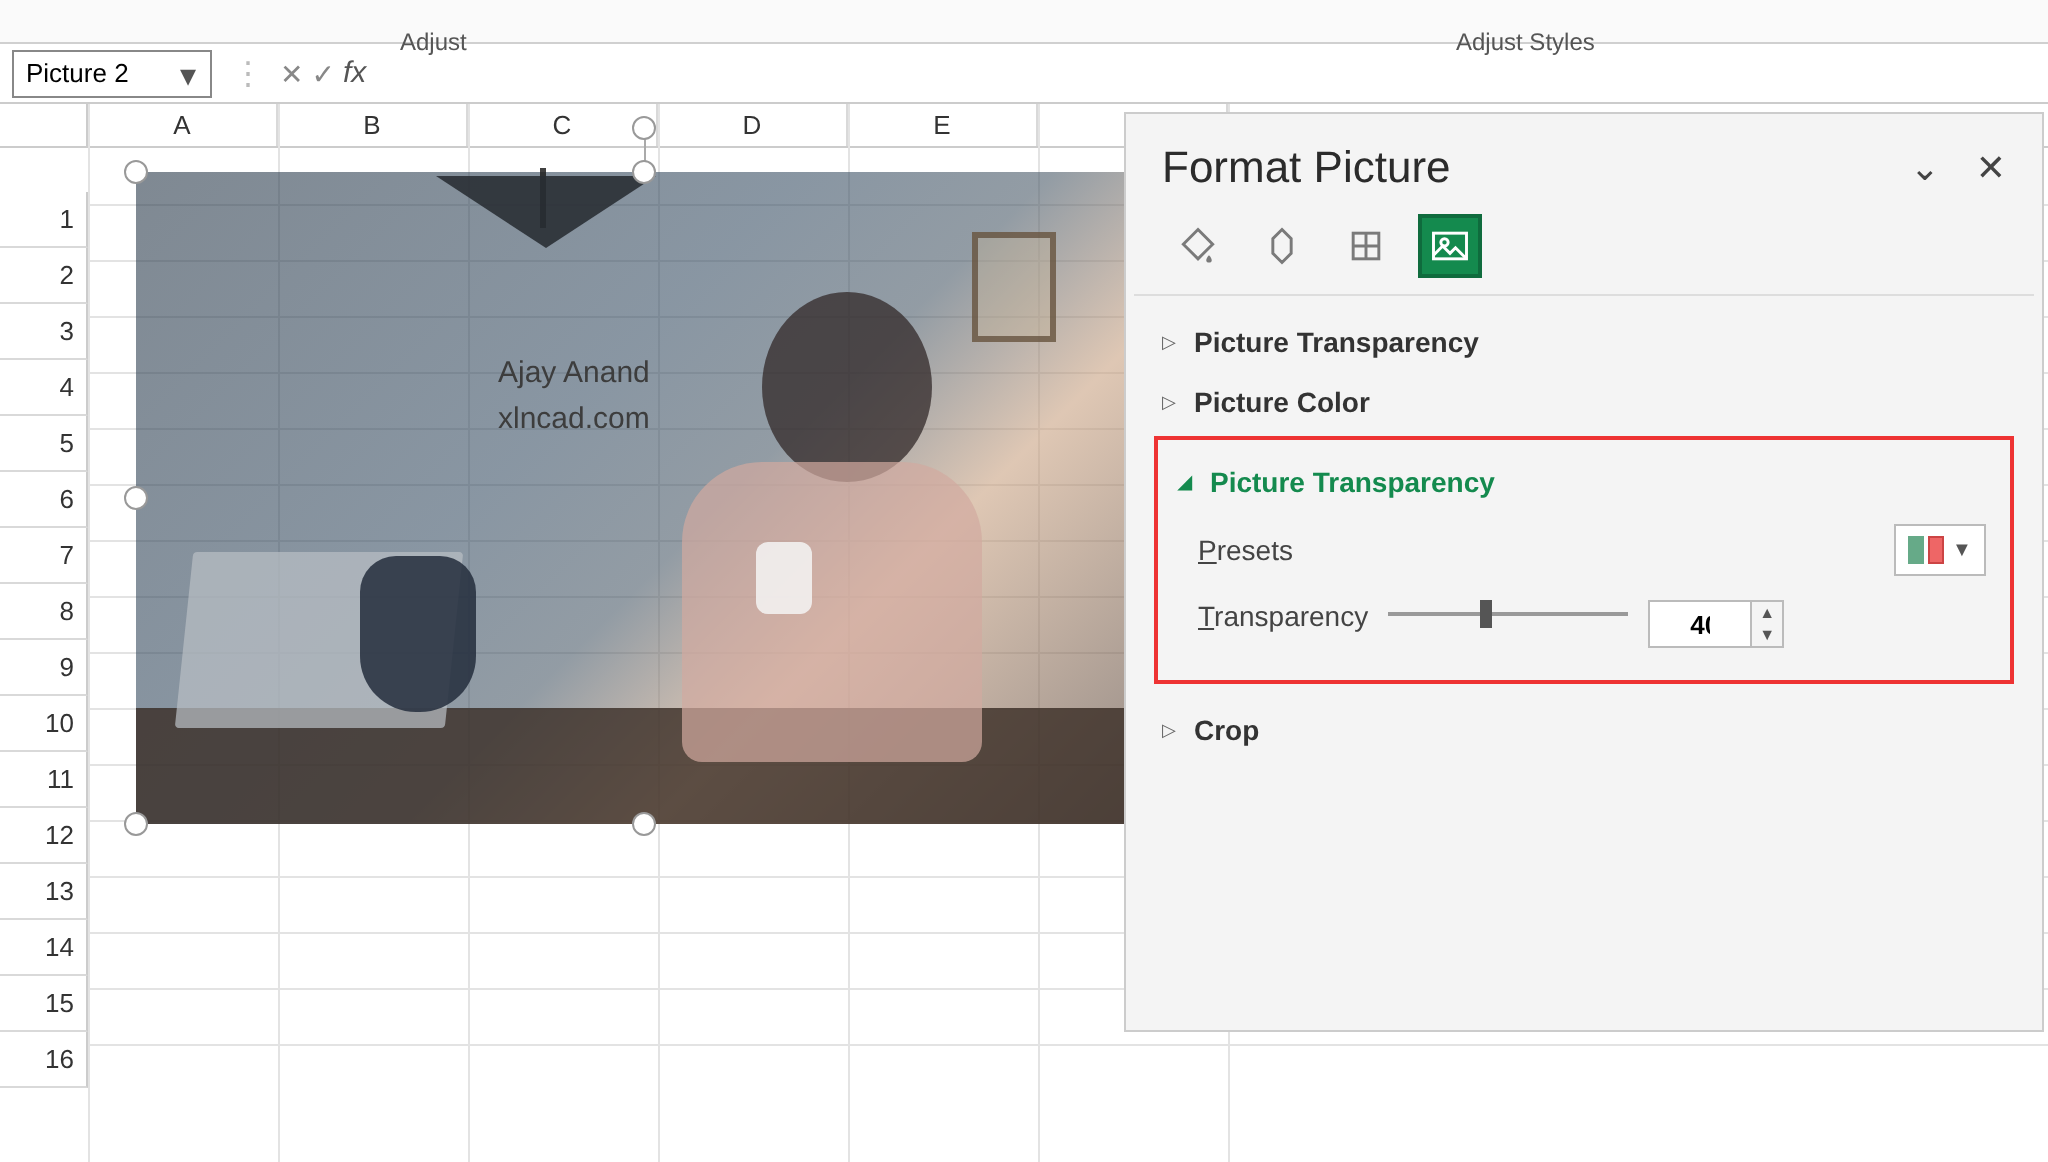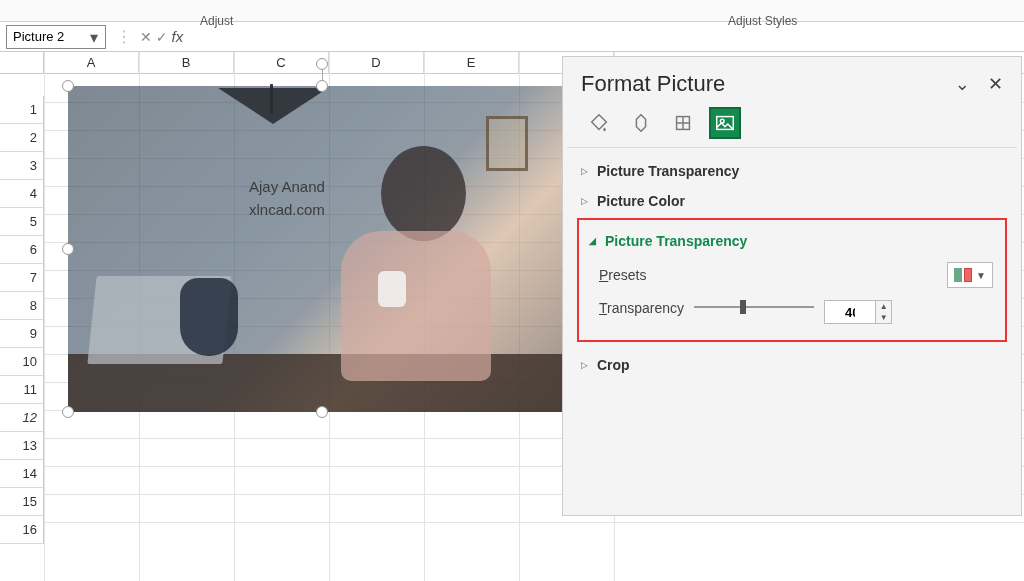--- a/index.html
+++ b/index.html
@@ -118,21 +118,21 @@
       <div class="rowh" style="top: 50px;">2</div>
       <div class="rowh" style="top: 78px;">3</div>
       <div class="rowh" style="top: 106px;">4</div>
       <div class="rowh" style="top: 134px;">5</div>
       <div class="rowh" style="top: 162px;">6</div>
       <div class="rowh" style="top: 190px;">7</div>
       <div class="rowh" style="top: 218px;">8</div>
       <div class="rowh" style="top: 246px;">9</div>
       <div class="rowh" style="top: 274px;">10</div>
       <div class="rowh" style="top: 302px;">11</div>
-      <div class="rowh" style="top: 330px; font-style: italic;">12</div>
+      <div class="rowh" style="top: 330px;">12</div>
       <div class="rowh" style="top: 358px;">13</div>
       <div class="rowh" style="top: 386px;">14</div>
       <div class="rowh" style="top: 414px;">15</div>
       <div class="rowh" style="top: 442px;">16</div>
     </div>
   <div class="cellgrid" id="cellgrid">
       <div class="hline" style="top: 50px;"></div>
       <div class="hline" style="top: 78px;"></div>
       <div class="hline" style="top: 106px;"></div>
       <div class="hline" style="top: 134px;"></div>

